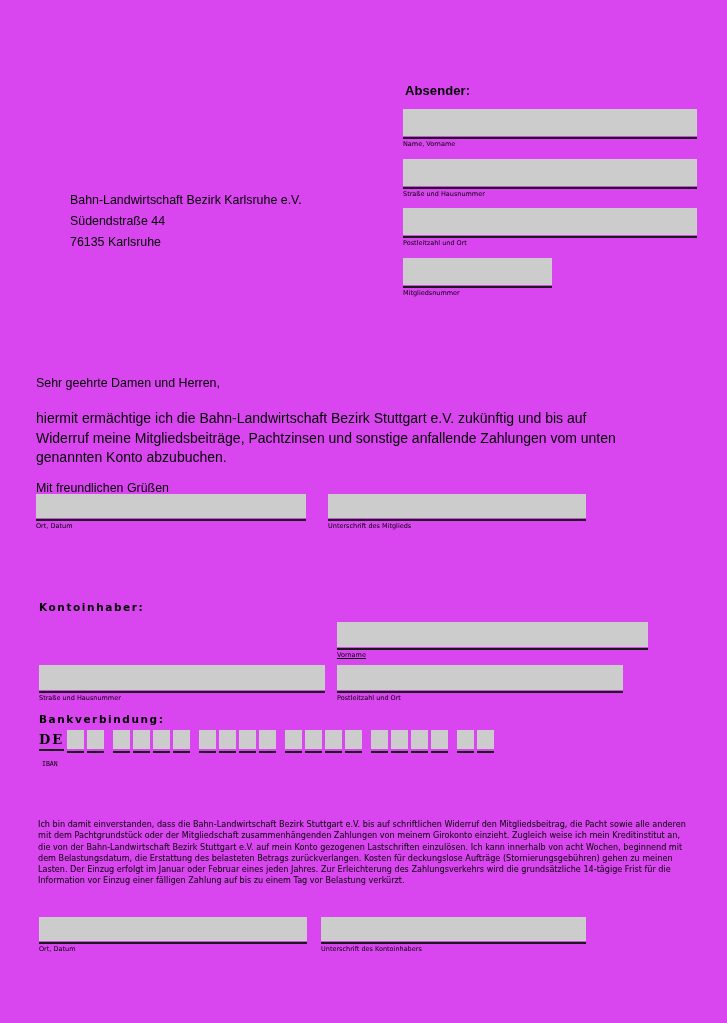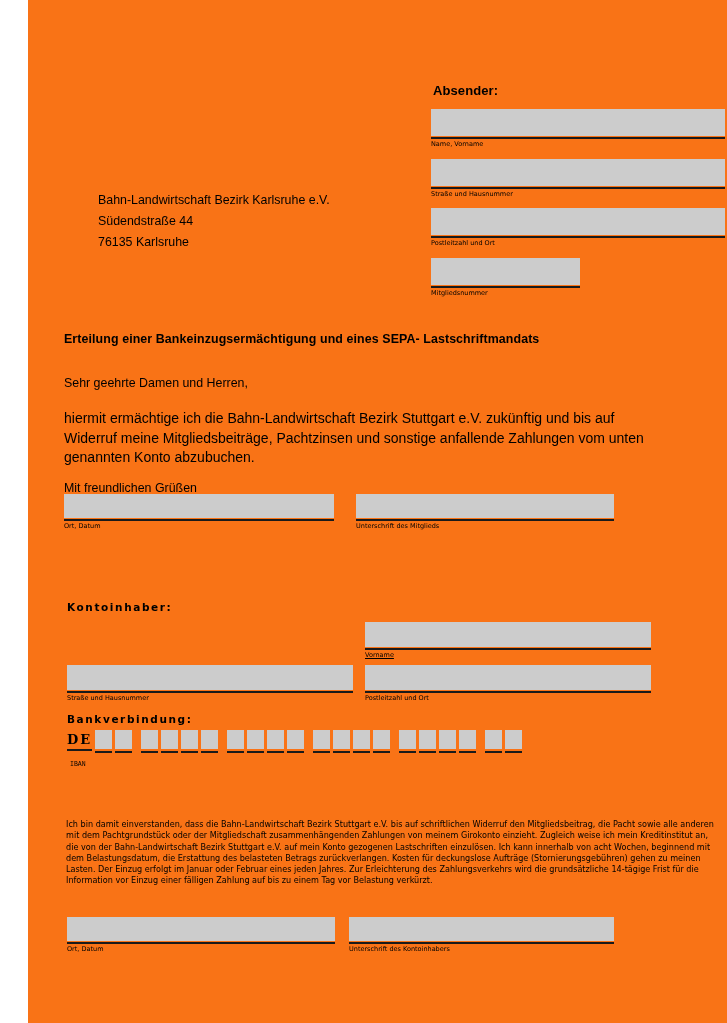--- a/index.html
+++ b/index.html
@@ -12,22 +12,21 @@
     height: 1023px;
     position: relative;
     font-family: "Liberation Sans", sans-serif;
     color: #000000;
     overflow: hidden;
   }
 
   .page {
     position: absolute;
     inset: 0;
-    background: #f97316;
-    margin-left: 28px;
+    background: #d946ef;
   }
 
   
   .field {
     position: absolute;
   }
   .field .box {
     background: #cccccc;
     width: 100%;
     box-sizing: border-box;
@@ -201,21 +200,20 @@
   <div class="field" style="left:403px; top:258px; width:149px;">
     <div class="box" style="height:27px;"></div>
     <div class="rule"></div>
     <div class="caption">Mitgliedsnummer</div>
   </div>
 
   <div class="recipient">Bahn-Landwirtschaft Bezirk Karlsruhe e.V.
 Südendstraße 44
 76135 Karlsruhe</div>
 
-  <div class="doc-heading">Erteilung einer Bankeinzugsermächtigung und eines SEPA- Lastschriftmandats</div>
 
   <div class="salutation">Sehr geehrte Damen und Herren,</div>
 
   <div class="body-par">hiermit ermächtige ich die Bahn-Landwirtschaft Bezirk Stuttgart e.V. zukünftig und bis auf Widerruf meine Mitgliedsbeiträge, Pachtzinsen und sonstige anfallende Zahlungen vom unten genannten Konto abzubuchen.</div>
 
   <div class="closing">Mit freundlichen Grüßen</div>
 
   <div class="field" style="left:36px; top:494px; width:270px;">
     <div class="box" style="height:24px;"></div>
     <div class="rule"></div>
@@ -224,21 +222,21 @@
 
   <div class="field" style="left:328px; top:494px; width:258px;">
     <div class="box" style="height:24px;"></div>
     <div class="rule"></div>
     <div class="caption">Unterschrift des Mitglieds</div>
   </div>
 
   <div class="section-heading" id="kontoinhaber-heading">Kontoinhaber:</div>
 
 
-  <div class="field" style="left:337px; top:622px; width:286px;text-decoration:underline;">
+  <div class="field" style="left:337px; top:622px; width:311px;text-decoration:underline;">
     <div class="box" style="height:25px;"></div>
     <div class="rule"></div>
     <div class="caption">Vorname</div>
   </div>
 
   <div class="field" style="left:39px; top:665px; width:286px;">
     <div class="box" style="height:25px;"></div>
     <div class="rule"></div>
     <div class="caption">Straße und Hausnummer</div>
   </div>

